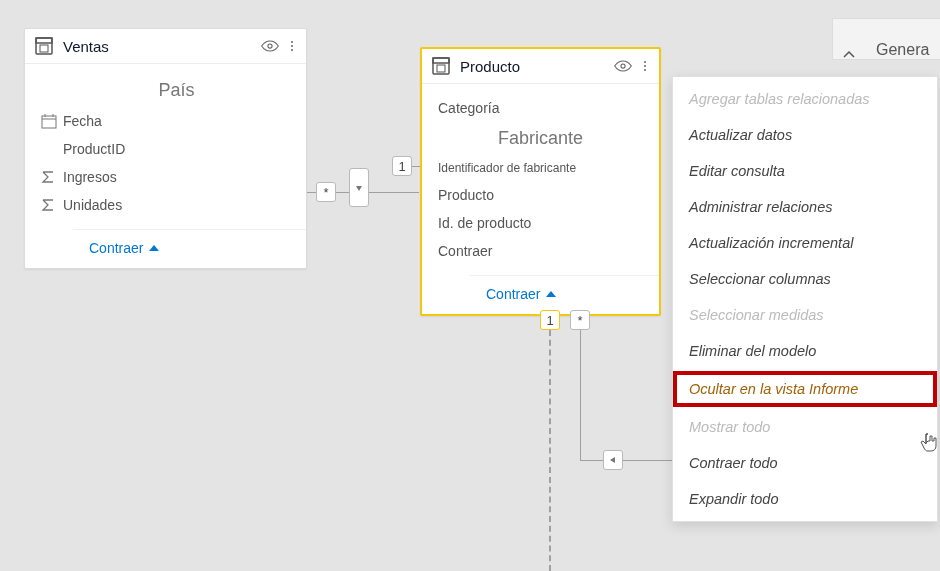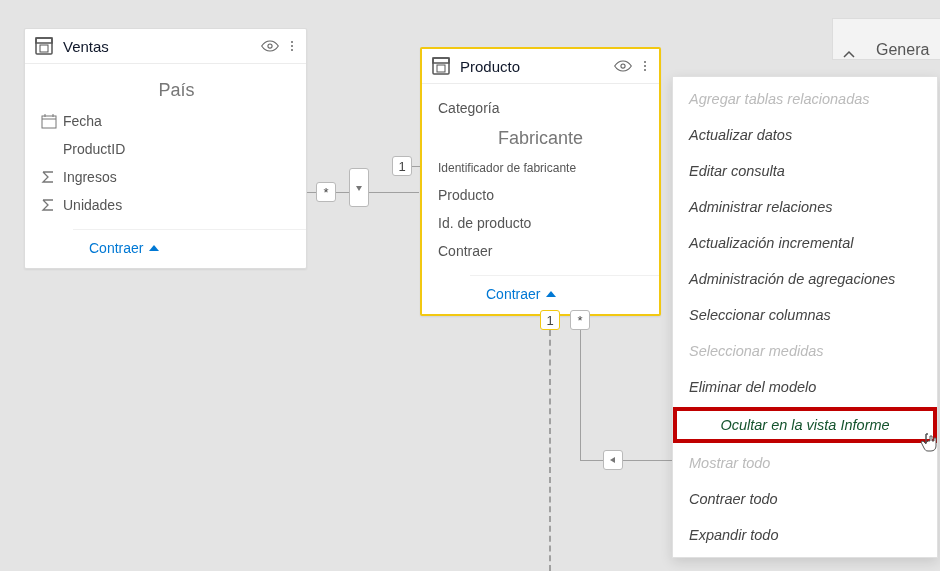--- a/index.html
+++ b/index.html
@@ -103,25 +103,24 @@
     width: 266px;
   }
   .ctx-item {
     padding: 10px 16px;
     font-size: 14.5px;
     color: #444;
     cursor: pointer;
   }
   .ctx-item.disabled { color: #bbb; cursor: default; }
   .ctx-item.highlight {
-    color:#14532d;
+    color:#a16207;
     outline: 4px solid #c00000;
     outline-offset: -4px;
     margin: 2px 0;
-    text-align: center;
   }
   .cursor-img {
     position:absolute;
     width:20px; height:24px;
     pointer-events:none;
   }
 
   
   .right-pane {
     position:absolute; right:0; top:18px;
@@ -289,21 +288,20 @@
       </svg>
   </div>
   <div class="line" style="left:623px; top:460px; width:50px; height:1px;"></div>
 
   <div class="ctx" style="left:672px; top:76px;font-style:italic;">
     <div class="ctx-item disabled">Agregar tablas relacionadas</div>
     <div class="ctx-item">Actualizar datos</div>
     <div class="ctx-item">Editar consulta</div>
     <div class="ctx-item">Administrar relaciones</div>
     <div class="ctx-item">Actualización incremental</div>
-    <div class="ctx-item">Administración de agregaciones</div>
     <div class="ctx-item">Seleccionar columnas</div>
     <div class="ctx-item disabled">Seleccionar medidas</div>
     <div class="ctx-item">Eliminar del modelo</div>
     <div class="ctx-item highlight">Ocultar en la vista Informe</div>
     <div class="ctx-item disabled">Mostrar todo</div>
     <div class="ctx-item">Contraer todo</div>
     <div class="ctx-item">Expandir todo</div>
   </div>
 
   <div class="cursor-img" style="left:918px; top:431px;">

